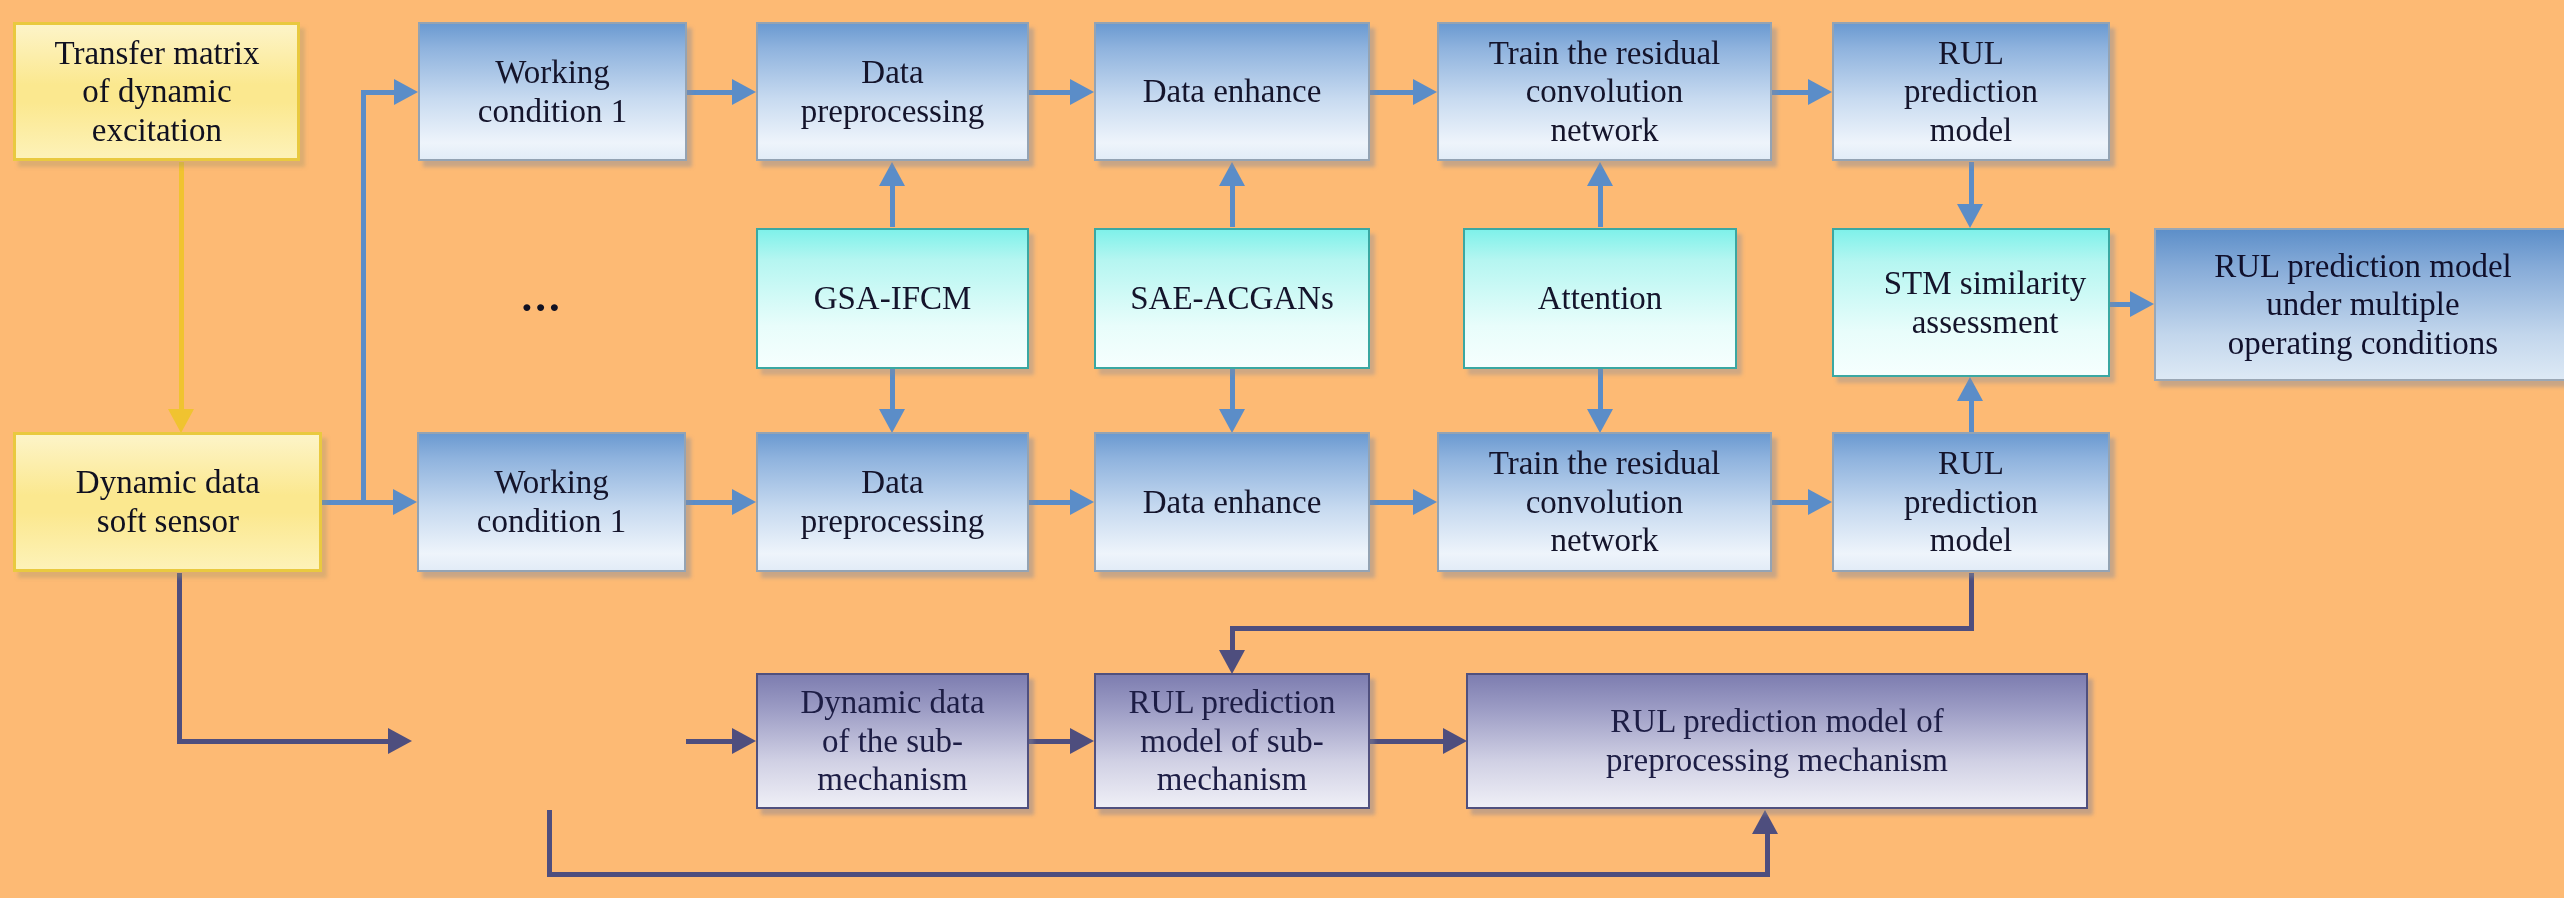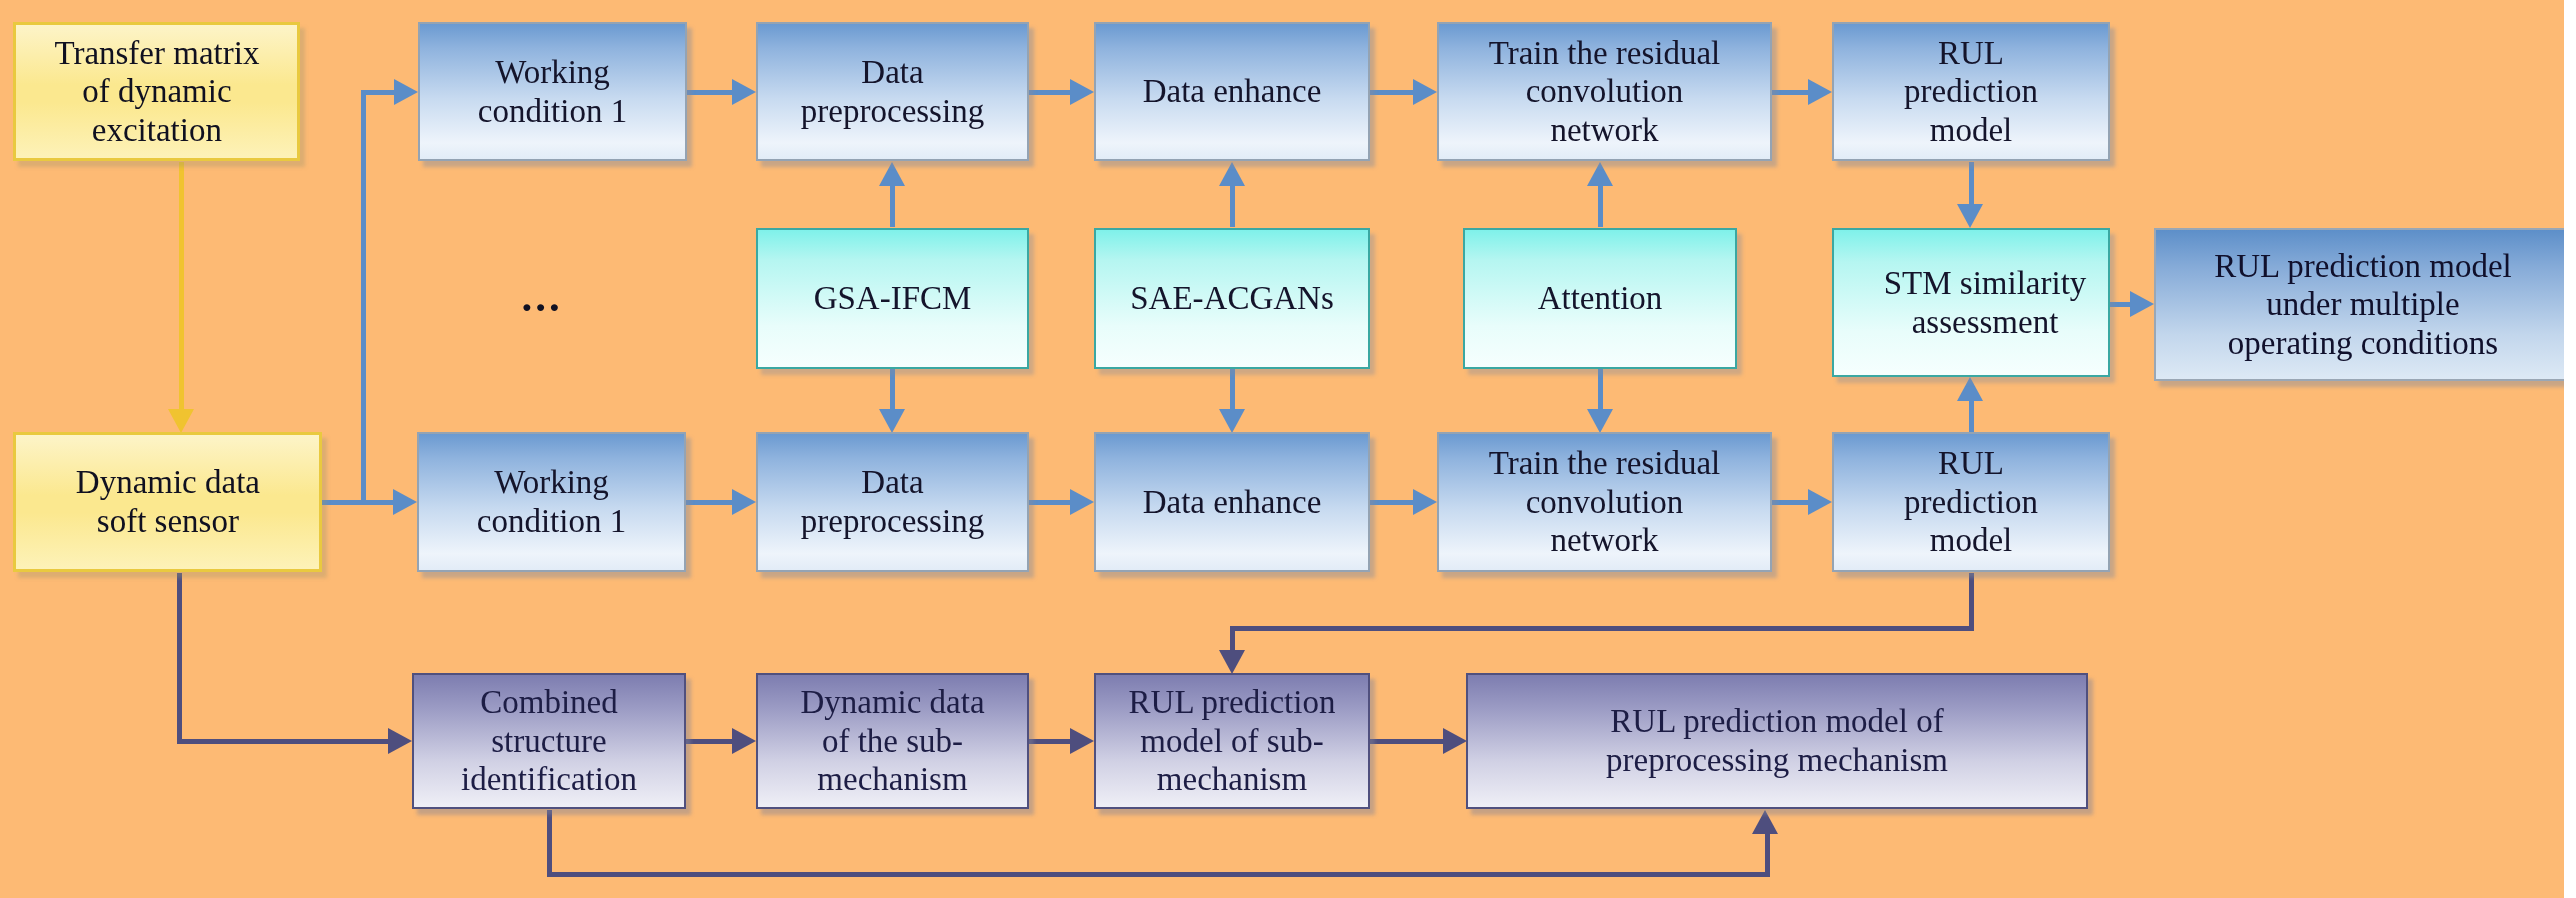--- a/index.html
+++ b/index.html
@@ -105,23 +105,20 @@
   <div class="box blue" style="left:756px;top:432px;width:273px;height:140px;">Data
 preprocessing</div>
   <div class="box blue" style="left:1094px;top:432px;width:276px;height:140px;">Data enhance</div>
   <div class="box blue" style="left:1437px;top:432px;width:335px;height:140px;">Train the residual
 convolution
 network</div>
   <div class="box blue" style="left:1832px;top:432px;width:278px;height:140px;">RUL
 prediction
 model</div>
 
-  <div class="box purple" style="left:412px;top:673px;width:274px;height:136px;">Combined
-structure
-identification</div>
   <div class="box purple" style="left:756px;top:673px;width:273px;height:136px;">Dynamic data
 of the sub-
 mechanism</div>
   <div class="box purple" style="left:1094px;top:673px;width:276px;height:136px;">RUL prediction
 model of sub-
 mechanism</div>
   <div class="box purple" style="left:1466px;top:673px;width:622px;height:136px;">RUL prediction model of
 preprocessing mechanism</div>
 
   <div class="ln c-yellow" style="left:179px;top:162px;width:4.5px;height:247px;"></div>

